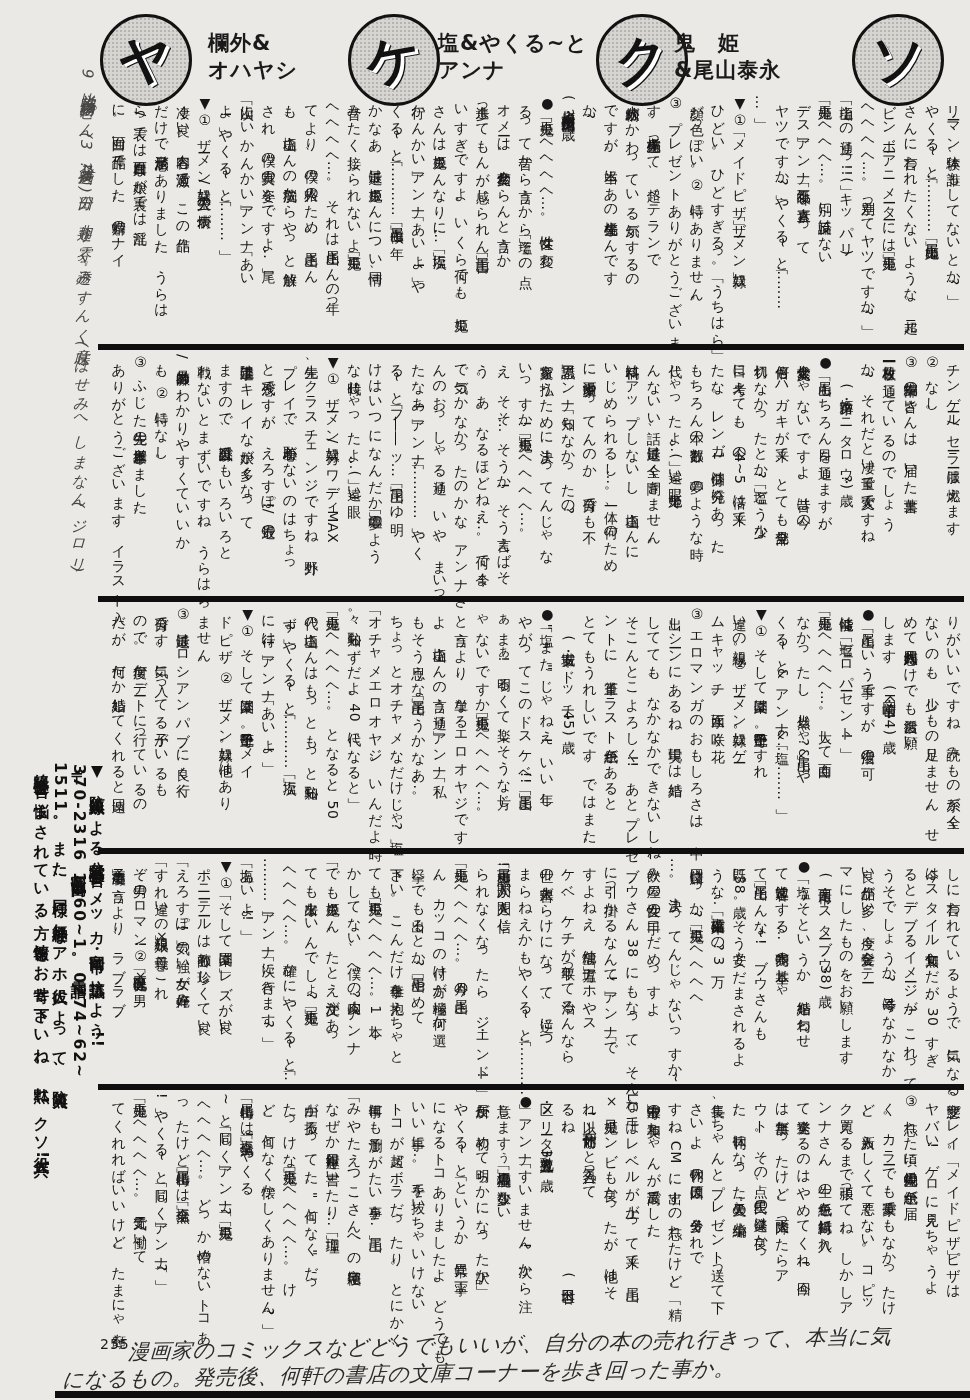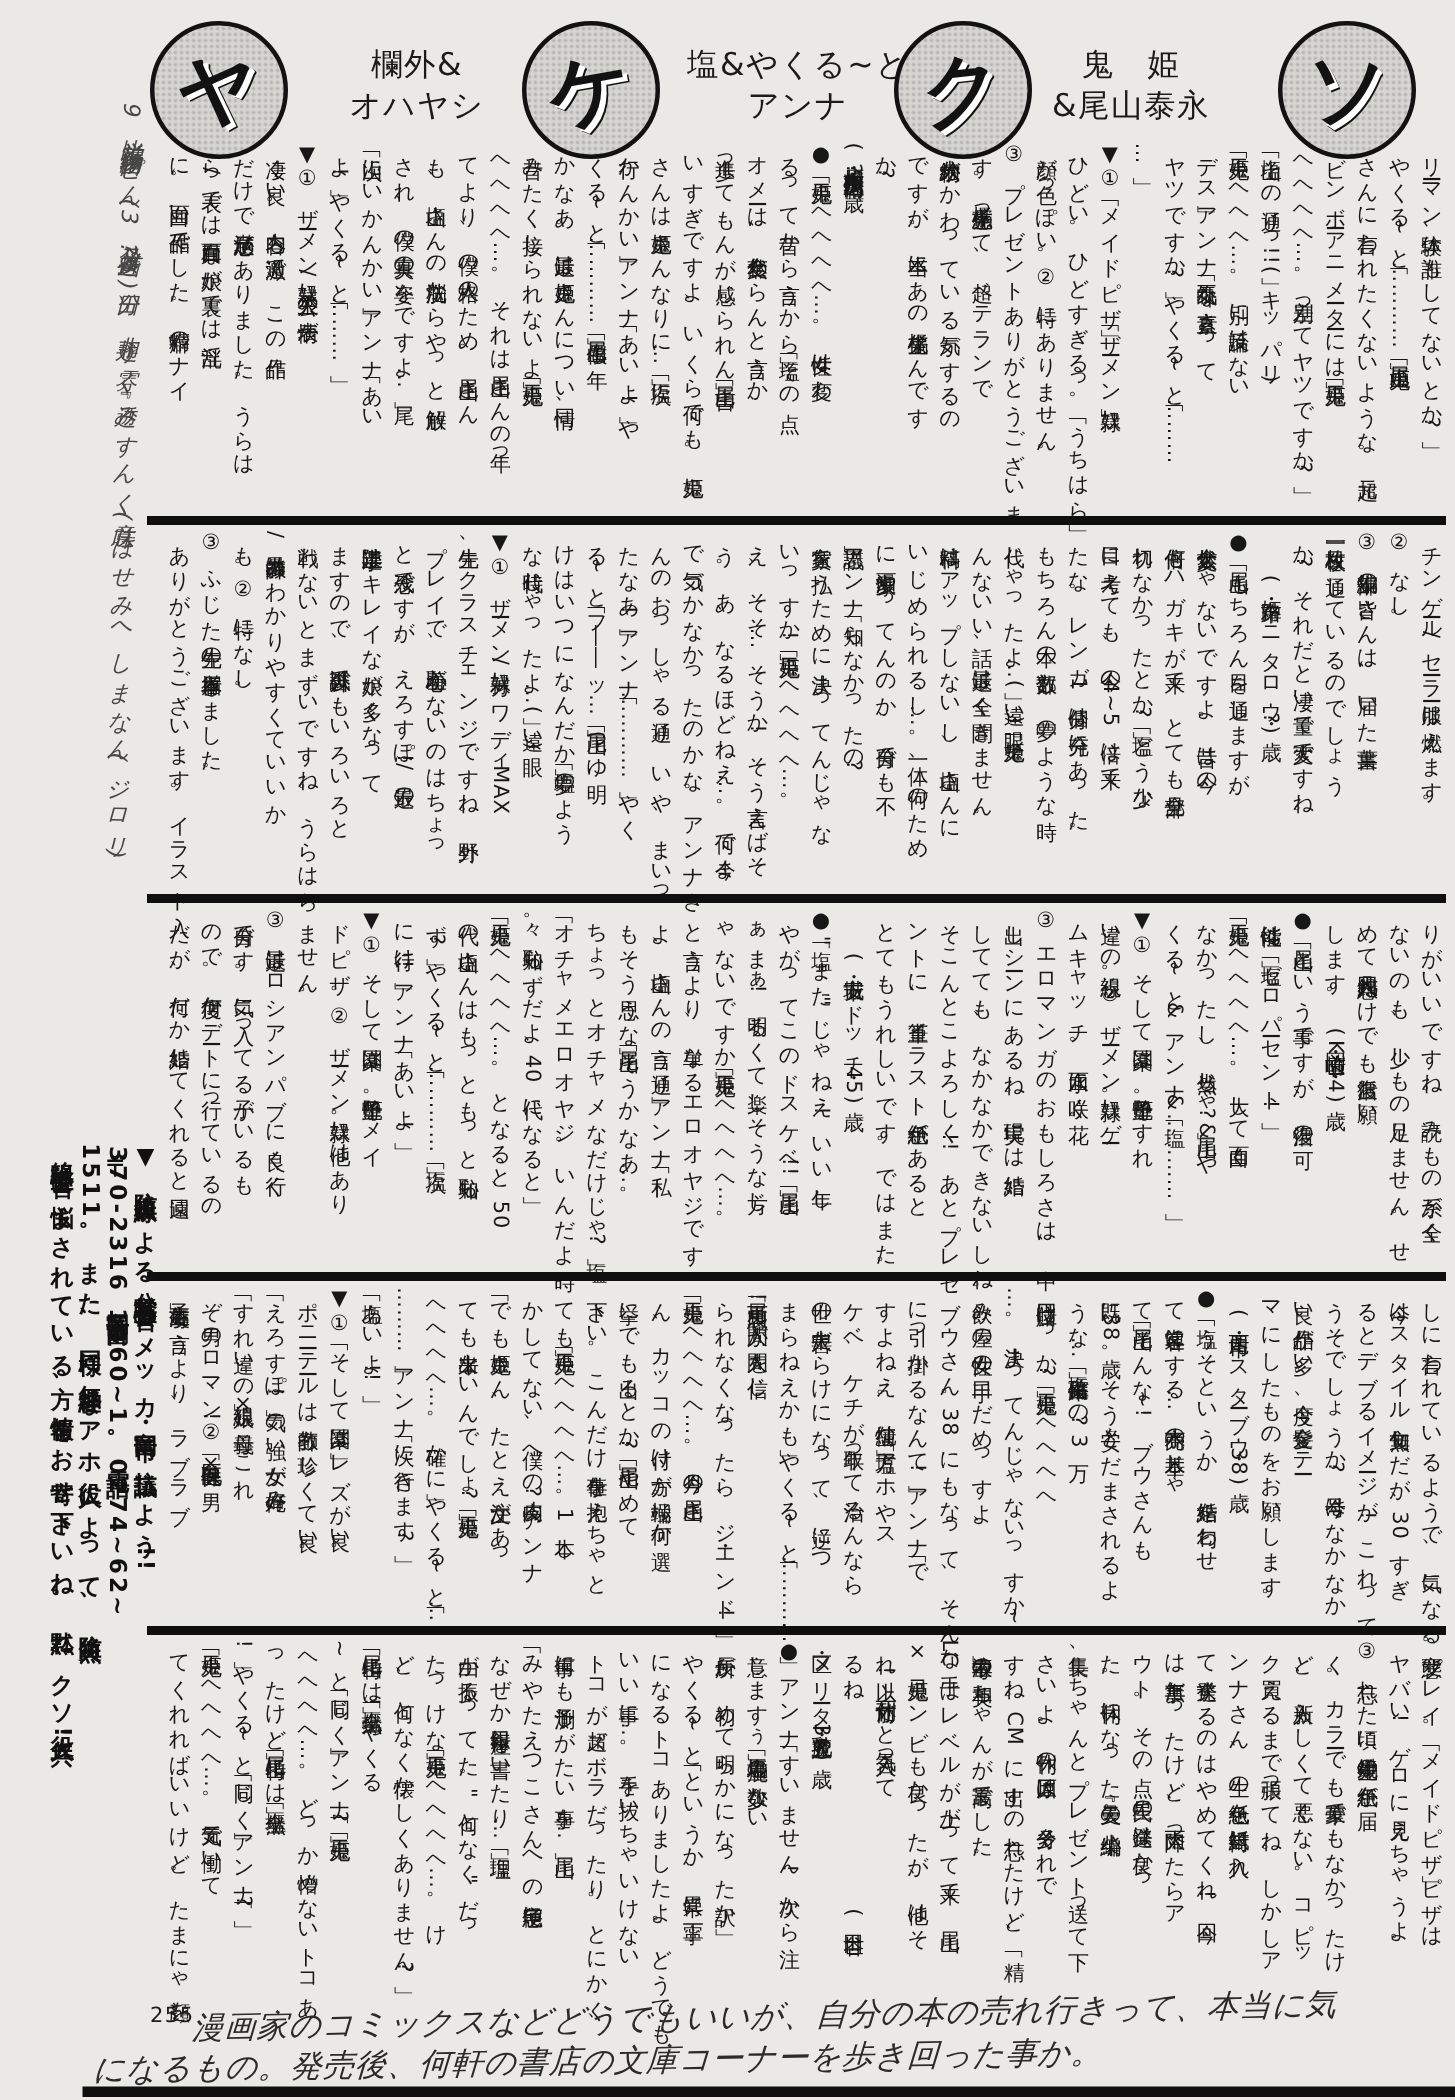--- a/index.html
+++ b/index.html
@@ -16,22 +16,22 @@
     background-image:radial-gradient(#b5b4b1 1px,transparent 1.2px);
     background-size:4px 4px;
     border:3px solid #121212;box-sizing:border-box;
     display:flex;align-items:center;justify-content:center;
   }
   .logo-glyph{
     font-weight:900;font-size:54px;line-height:1;color:#121212;
     text-shadow:3px 3px 0 #fff,4px 4px 0 #121212;
   }
   .logo-label{
-    position:absolute;top:30px;font-size:21px;font-weight:400;line-height:1.3;
-    white-space:pre-line;text-align:center;color:#1a1a1a;letter-spacing:1px;
+    position:absolute;top:30px;font-size:21px;font-weight:700;line-height:1.3;
+    white-space:pre-line;text-align:left;color:#1a1a1a;letter-spacing:1px;
   }
   
   .rule{position:absolute;left:98px;width:866px;height:6px;background:#0f0f0f;}
   .bottom-bar{position:absolute;left:55px;top:1391px;width:915px;height:7px;background:#0f0f0f;}
   
   .band{
     position:absolute;left:106px;width:858px;
     writing-mode:vertical-rl;text-orientation:mixed;
     font-size:14px;color:#171717;
   }

